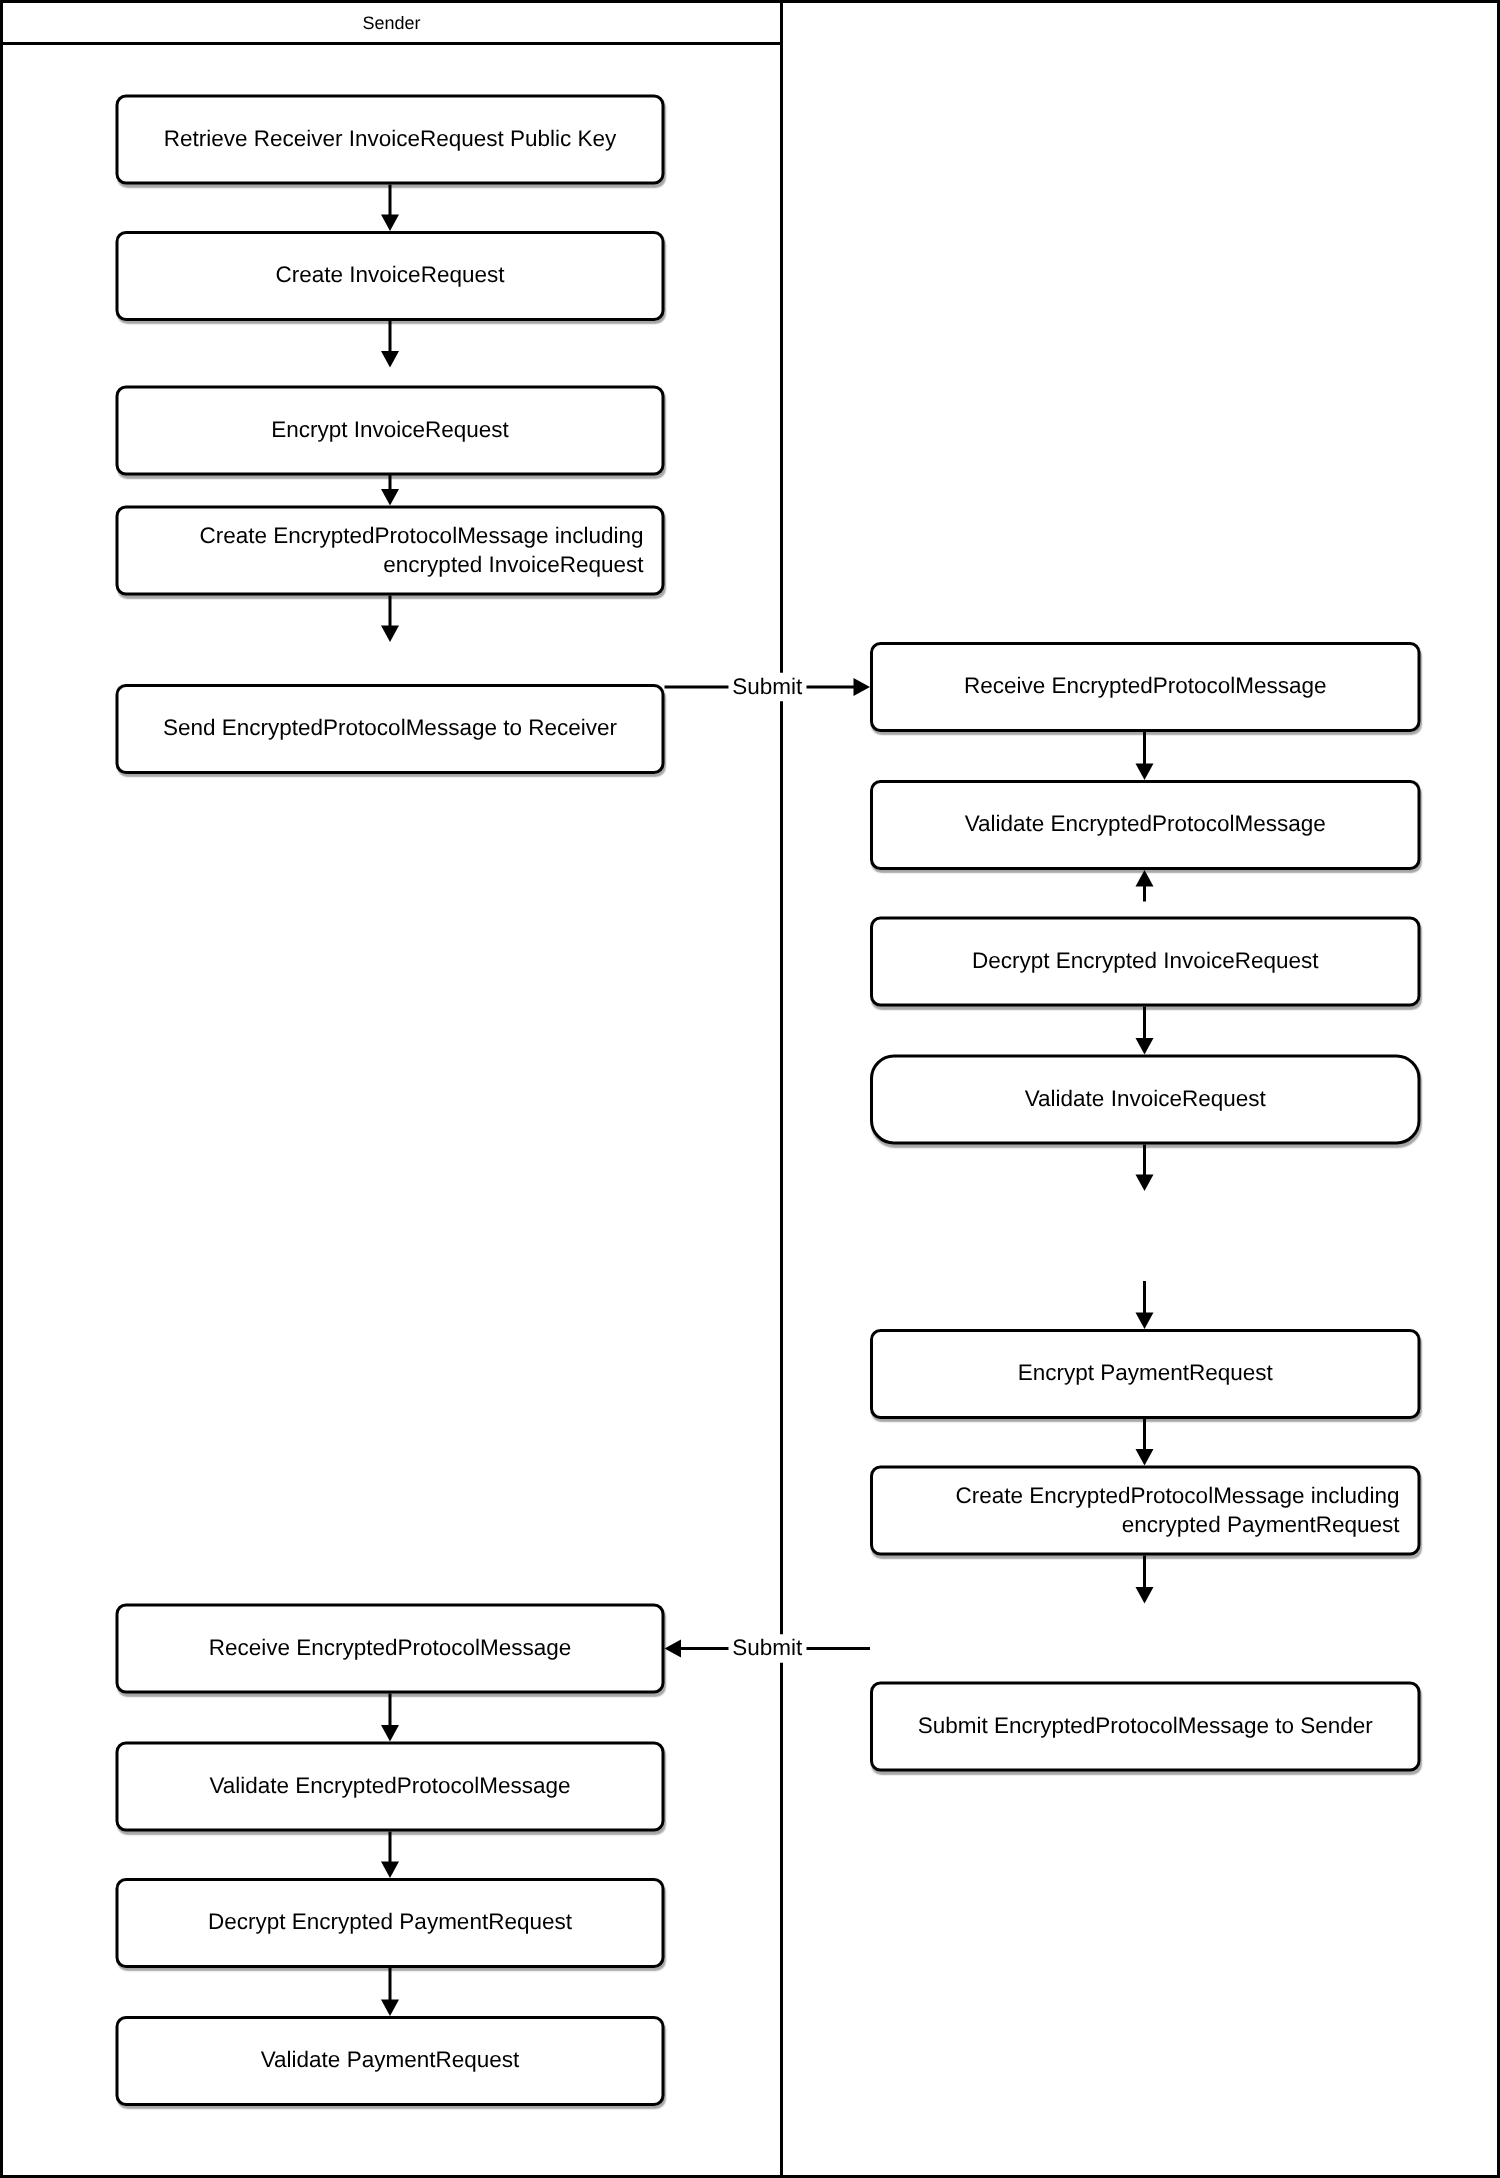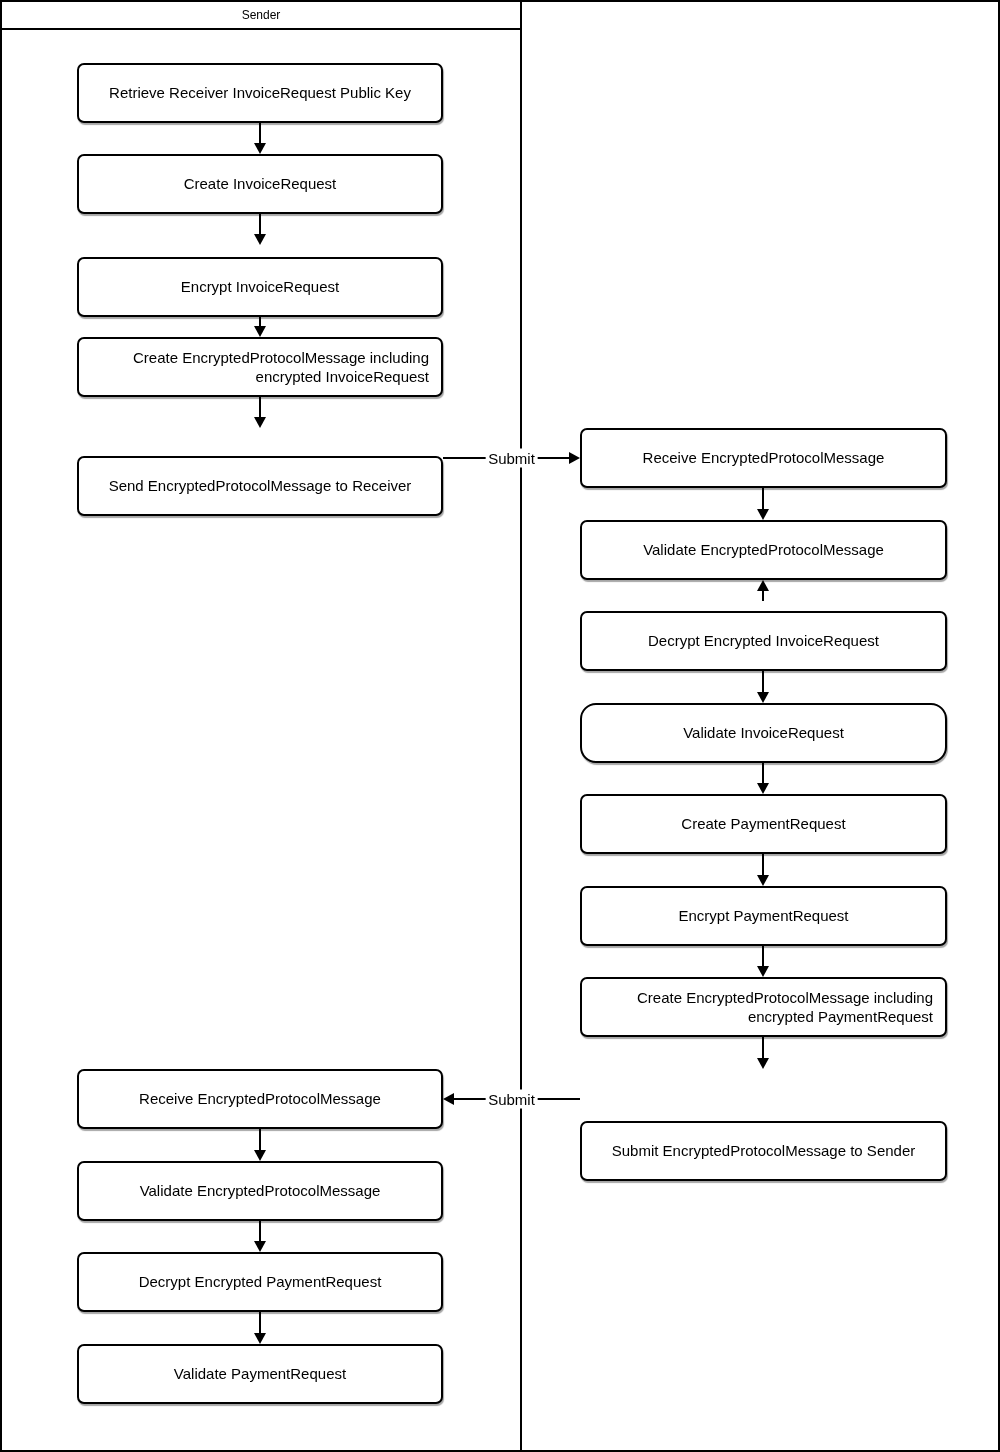--- a/index.html
+++ b/index.html
@@ -177,23 +177,20 @@
   </div>
   <div class="node receiver-col" style="top:518px;">
     <span>Validate EncryptedProtocolMessage</span>
   </div>
   <div class="node receiver-col" style="top:609px;">
     <span>Decrypt Encrypted InvoiceRequest</span>
   </div>
   <div class="node receiver-col" style="top:701px;border-radius:16px;">
     <span>Validate InvoiceRequest</span>
   </div>
-  <div class="node receiver-col" style="top:792px;">
-    <span>Create PaymentRequest</span>
-  </div>
   <div class="node receiver-col" style="top:884px;">
     <span>Encrypt PaymentRequest</span>
   </div>
   <div class="node receiver-col" style="top:975px;">
     <span>Create EncryptedProtocolMessage including encrypted PaymentRequest</span>
   </div>
   <div class="node receiver-col" style="top:1119px;">
     <span>Submit EncryptedProtocolMessage to Sender</span>
   </div>
 

